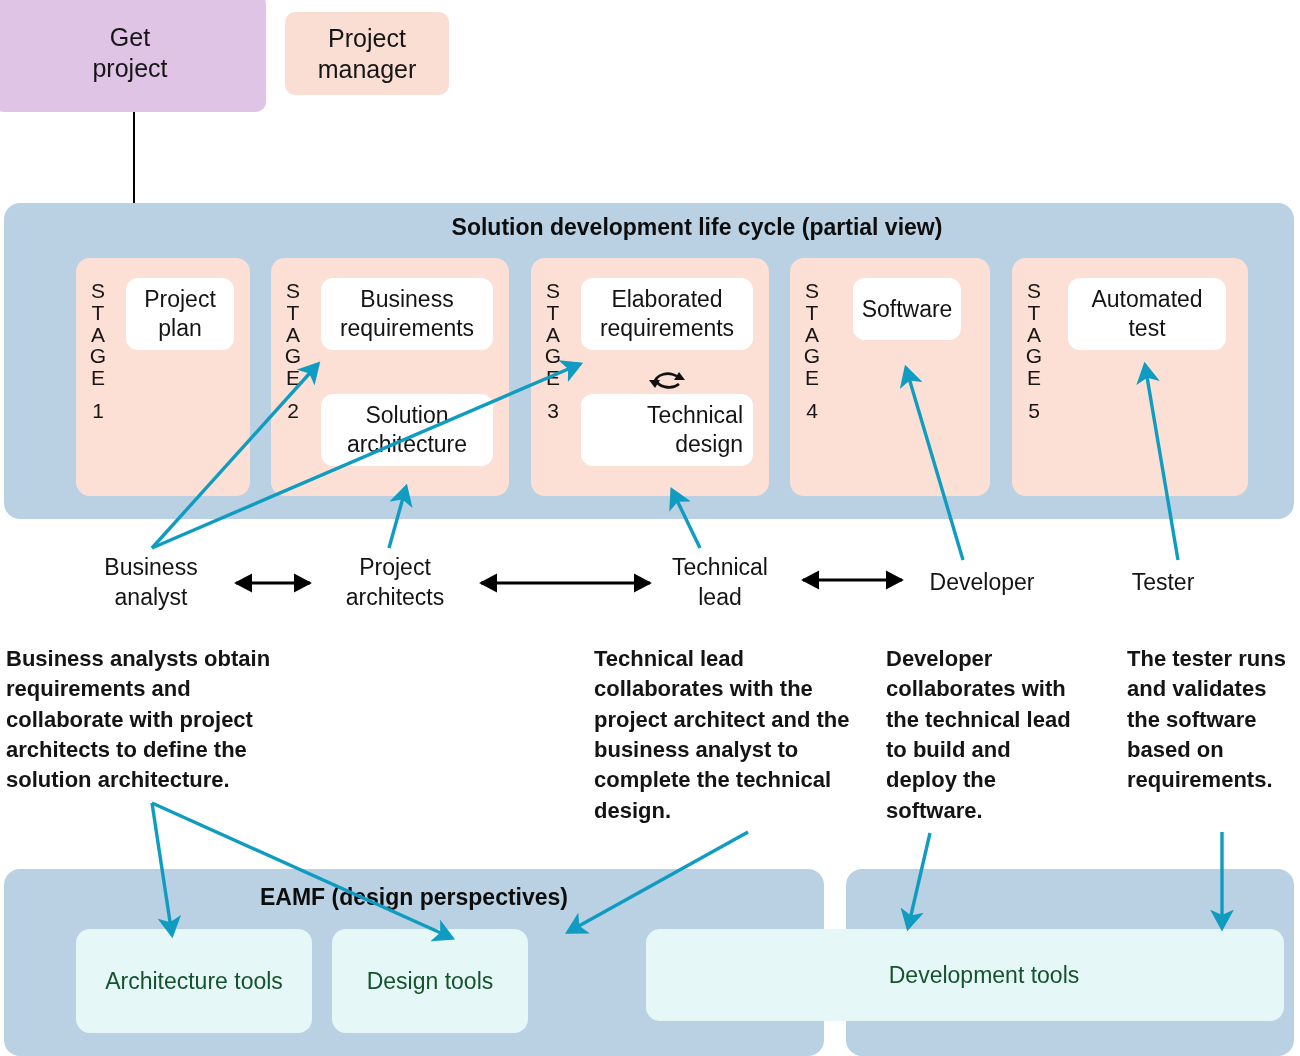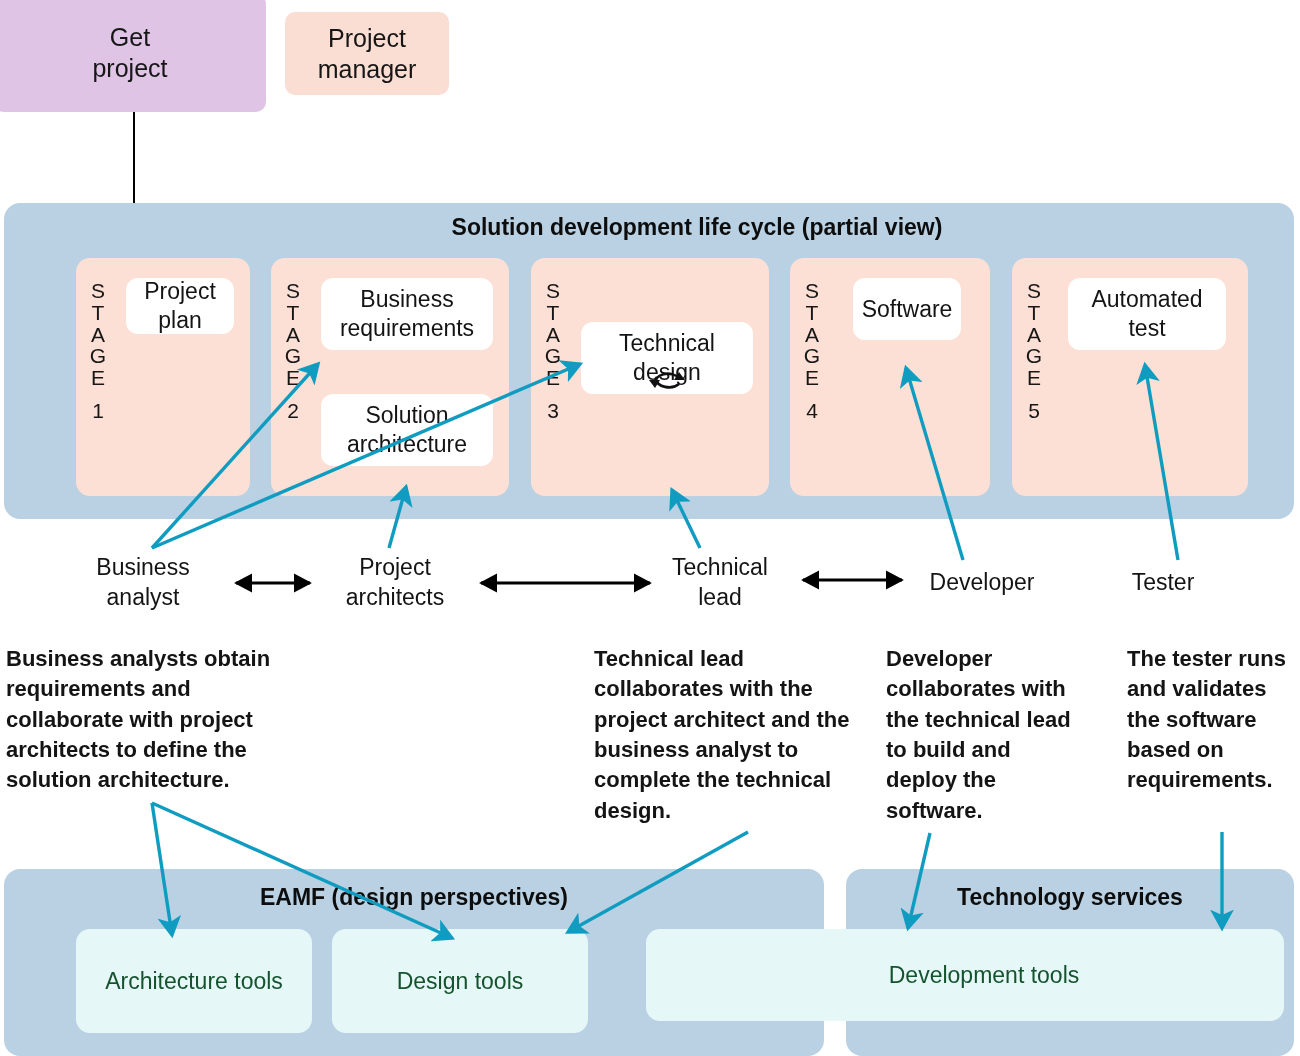--- a/index.html
+++ b/index.html
@@ -142,21 +142,21 @@
   .tool-box {
     position: absolute;
     background: #e5f7f7;
     border-radius: 14px;
     display: flex; align-items: center; justify-content: center;
     text-align: center;
     font-size: 23px;
     color: #14532d;
   }
   #architecture-tools { left: 76px;  top: 929px; width: 236px; height: 104px; }
-  #design-tools       { left: 332px; top: 929px; width: 256px; height: 104px; }
+  #design-tools       { left: 332px; top: 929px; width: 196px; height: 104px; }
   #development-tools  { left: 646px; top: 929px; width: 600px; height: 92px; padding-left: 38px; }
 
   
   #arrow-layer, #arrow-layer-top {
     position: absolute; left: 0; top: 0;
     width: 1300px; height: 1056px;
     pointer-events: none;
   }
 </style>
 </head>
@@ -180,21 +180,21 @@
   <div class="abs stage-card" style="left:76px; width:174px;">
     <div class="stage-rail">
       <span class="ltr">S</span>
       <span class="ltr">T</span>
       <span class="ltr">A</span>
       <span class="ltr">G</span>
       <span class="ltr">E</span>
       <span class="num">1</span>
     </div>
     <div class="stage-body">
-      <div class="doc-box" style="width:108px; height:56px;">Project plan</div>
+      <div class="doc-box" style="width:108px; height:72px;">Project plan</div>
     </div>
   </div>
 
   <div class="abs stage-card" style="left:271px; width:238px;">
     <div class="stage-rail">
       <span class="ltr">S</span>
       <span class="ltr">T</span>
       <span class="ltr">A</span>
       <span class="ltr">G</span>
       <span class="ltr">E</span>
@@ -209,21 +209,22 @@
   <div class="abs stage-card" style="left:531px; width:238px;">
     <div class="stage-rail">
       <span class="ltr">S</span>
       <span class="ltr">T</span>
       <span class="ltr">A</span>
       <span class="ltr">G</span>
       <span class="ltr">E</span>
       <span class="num">3</span>
     </div>
     <div class="stage-body">
-      <div class="doc-box" style="width:172px; height:72px; margin-top:44px;">Technical design</div>
+      <div class="doc-box" style="width:172px; height:72px;">Elaborated requirements</div>
+      <div class="doc-box" style="width:172px; height:72px; margin-top:44px;text-align:right;">Technical design</div>
     </div>
   </div>
 
   <div class="abs" style="left:645px; top:362px; width:44px; height:36px;">
     <svg viewBox="0 0 44 36" width="44" height="36" aria-hidden="true">
       <path d="M10 22 A 13 9 0 0 1 34 16" fill="none" stroke="#111" stroke-width="2.6"></path>
       <path d="M34 22 A 13 9 0 0 1 11 17" fill="none" stroke="#111" stroke-width="2.6"></path>
       <polygon points="34,10 40,18 29,18" fill="#111"></polygon>
       <polygon points="10,26 4,18 15,18" fill="#111"></polygon>
     </svg>
@@ -250,21 +251,21 @@
       <span class="ltr">A</span>
       <span class="ltr">G</span>
       <span class="ltr">E</span>
       <span class="num">5</span>
     </div>
     <div class="stage-body">
       <div class="doc-box" style="width:158px; height:72px;">Automated test</div>
     </div>
   </div>
 
-  <div class="role-label" style="left:58px; top:553px; width:170px;">Business<br>analyst</div>
+  <div class="role-label" style="left:66px; top:553px; width:170px;">Business<br>analyst</div>
 
   <div class="role-label" style="left:310px; top:553px; width:170px;">Project<br>architects</div>
 
   <div class="role-label" style="left:635px; top:553px; width:170px;">Technical<br>lead</div>
 
   <div class="role-label" style="left:897px; top:568px; width:170px;">Developer</div>
 
   <div class="role-label" style="left:1093px; top:568px; width:140px;">Tester</div>
 
   <div class="desc" style="left:6px; top:644px; width:300px;">Business analysts obtain requirements and collaborate with project architects to define the solution architecture.</div>
@@ -272,21 +273,20 @@
   <div class="desc" style="left:594px; top:644px; width:258px;">Technical lead collaborates with the project architect and the business analyst to complete the technical design.</div>
 
   <div class="desc" style="left:886px; top:644px; width:190px;">Developer collaborates with the technical lead to build and deploy the software.</div>
 
   <div class="desc" style="left:1127px; top:644px; width:170px;">The tester runs and validates the software based on requirements.</div>
 
   <div class="abs bottom-panel" id="eamf-panel"></div>
   <div class="abs bottom-panel" id="tech-panel"></div>
 
   <div class="bottom-title" id="eamf-title">EAMF (design perspectives)</div>
-  <div class="bottom-title" id="tech-title">Technology services</div>
 
   <div class="tool-box" id="architecture-tools">Architecture tools</div>
   <div class="tool-box" id="design-tools">Design tools</div>
   <div class="tool-box" id="development-tools">Development tools</div>
 
   <svg id="arrow-layer" viewBox="0 0 1300 1056">
     <defs>
       <marker id="teal-head" markerWidth="7" markerHeight="7" refX="5.4" refY="3.5" orient="auto" markerUnits="strokeWidth">
         <path d="M0,0 L6.4,3.5 L0,7 L1.6,3.5 z" fill="#0f9cc0"></path>
       </marker>

